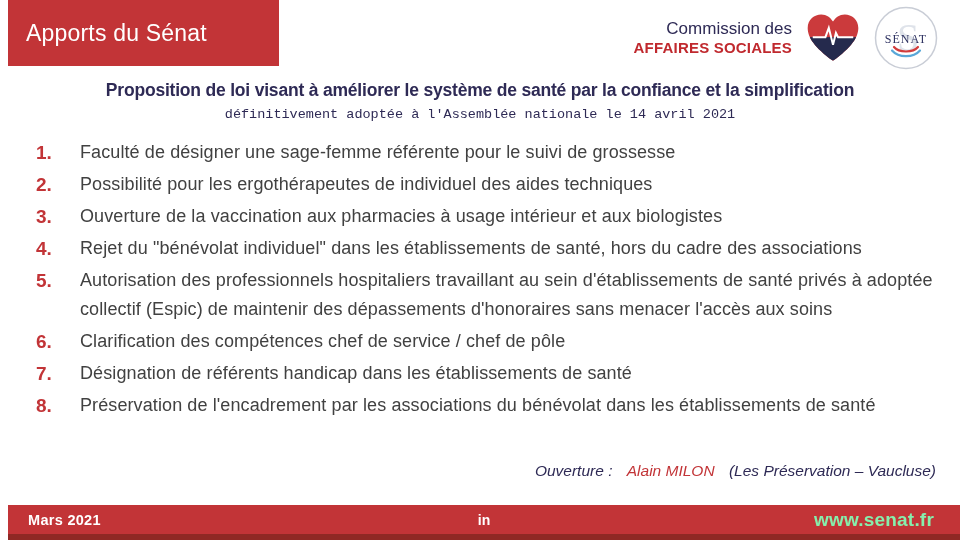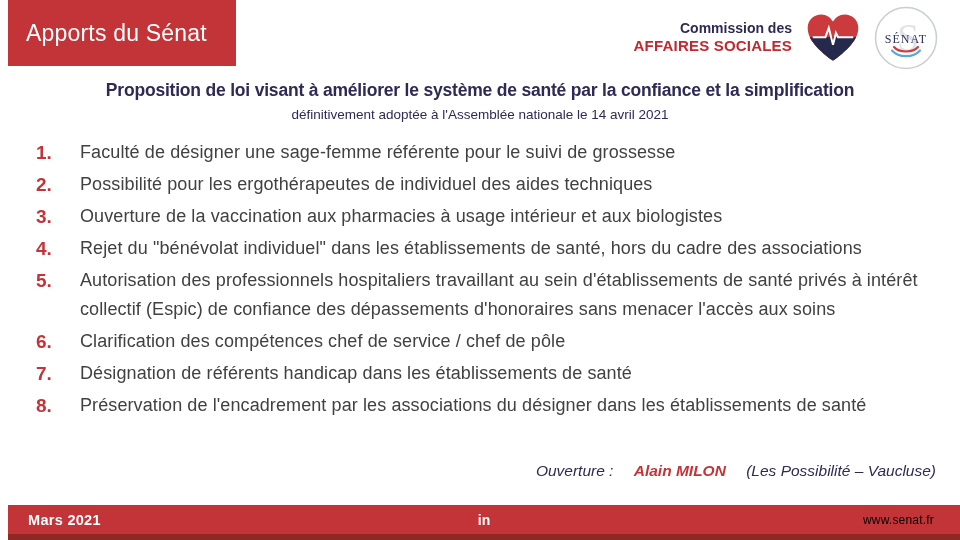--- a/index.html
+++ b/index.html
@@ -4,54 +4,54 @@
 <style>
   :root{
     --red:#c23437; --dark-red:#8f2824; --navy:#2e2a55; --body-text:#414141;
     --logo-gray:#dfe3ea; --logo-border:#c9cdd6; --blue-arc:#5aa8d8;
   }
   *{margin:0;padding:0;box-sizing:border-box;}
   html,body{width:960px;height:540px;overflow:hidden;}
   body{position:relative;background:#ffffff;font-family:"Liberation Sans",sans-serif;}
 
   
-  .banner{position:absolute;left:8px;top:0;width:228px;height:66px;background:var(--red);
+  .banner{position:absolute;left:8px;top:0;width:271px;height:66px;background:var(--red);
     display:flex;align-items:center;padding-left:18px;text-align:center;}
   .banner span{color:#fff;font-size:23px;font-weight:500;letter-spacing:.2px;}
 
   .header-right{position:absolute;right:22px;top:6px;height:64px;display:flex;align-items:center;gap:14px;}
   .commission{text-align:right;line-height:1.25;}
-  .commission .l1{display:block;color:var(--navy);font-size:14px;font-weight:700;}
+  .commission .l1{display:block;color:var(--navy);font-size:17px;font-weight:400;}
   .commission .l2{display:block;color:#c0292e;font-size:15px;font-weight:700;letter-spacing:.2px;text-align:center;}
   .heart{width:54px;height:50px;}
   .senat-logo{width:64px;height:64px;}
 
   
   .title{position:absolute;top:80px;left:0;width:100%;text-align:center;color:var(--navy);
     font-size:17.5px;font-weight:700;letter-spacing:-0.2px;white-space:nowrap;}
   .subtitle{position:absolute;top:107px;left:0;width:100%;text-align:center;color:var(--navy);
-    font-size:13.5px;font-weight:400;}
+    font-size:13.5px;font-weight:400;font-family:Liberation Mono, monospace;}
 
   
   .list{position:absolute;top:138px;left:36px;right:22px;}
   .row{display:flex;align-items:flex-start;margin-bottom:3px;}
   .row .num{flex:0 0 44px;color:var(--red);font-weight:700;font-size:19px;line-height:29px;}
   .row .txt{flex:1;color:var(--body-text);font-size:18px;line-height:29px;letter-spacing:.1px;}
 
   
   .rapporteur{position:absolute;top:462px;right:24px;font-style:italic;font-size:15.5px;color:var(--navy);}
-  .rapporteur .name{color:var(--red);font-weight:700;margin:0 16px;}
+  .rapporteur .name{color:var(--red);font-weight:400;margin:0 10px;}
 
   
   .footer{position:absolute;left:8px;right:0;bottom:0;height:35px;}
   .footer .main{position:absolute;left:0;right:0;top:0;height:29px;background:var(--red);
     display:flex;align-items:center;}
   .footer .stripe{position:absolute;left:0;right:0;bottom:0;height:6px;background:var(--dark-red);}
   .footer .date{position:absolute;left:20px;color:#fff;font-weight:700;font-size:14.5px;letter-spacing:.3px;}
-  .footer .site{position:absolute;right:26px;color:#000000;font-weight:400;font-size:12px;letter-spacing:.2px;}
+  .footer .site{position:absolute;right:26px;color:#86efac;font-weight:700;font-size:19px;letter-spacing:.2px;}
   .social{position:absolute;left:50%;transform:translateX(-50%);display:flex;align-items:center;gap:17px;flex-direction:column;}
   .social .icon{width:17px;height:17px;display:flex;align-items:center;justify-content:center;cursor:pointer;}
   .social svg{width:16px;height:16px;display:block;}
   .social .in-txt{color:#fff;font-weight:700;font-size:14px;font-family:"Liberation Sans",sans-serif;}
 </style>
 </head>
 <body>
 
 <div class="banner">
   <span>Apports du Sénat</span>
@@ -96,40 +96,40 @@
   <div class="row">
     <span class="num">3.</span>
     <span class="txt">Ouverture de la vaccination aux pharmacies à usage intérieur et aux biologistes</span>
   </div>
   <div class="row">
     <span class="num">4.</span>
     <span class="txt">Rejet du "bénévolat individuel" dans les établissements de santé, hors du cadre des associations</span>
   </div>
   <div class="row">
     <span class="num">5.</span>
-    <span class="txt">Autorisation des professionnels hospitaliers travaillant au sein d'établissements de santé privés à intérêt collectif (Espic) de confiance des dépassements d'honoraires sans menacer l'accès aux soins</span>
+    <span class="txt">Autorisation des professionnels hospitaliers travaillant au sein d'établissements de santé privés à adoptée collectif (Espic) de maintenir des dépassements d'honoraires sans menacer l'accès aux soins</span>
   </div>
   <div class="row">
     <span class="num">6.</span>
     <span class="txt">Clarification des compétences chef de service / chef de pôle</span>
   </div>
   <div class="row">
     <span class="num">7.</span>
     <span class="txt">Désignation de référents handicap dans les établissements de santé</span>
   </div>
   <div class="row">
     <span class="num">8.</span>
-    <span class="txt">Préservation de l'encadrement par les associations du désigner dans les établissements de santé</span>
+    <span class="txt">Préservation de l'encadrement par les associations du bénévolat dans les établissements de santé</span>
   </div>
 </div>
 
 <div class="rapporteur">
   <span>Ouverture :</span>
   <span class="name">Alain MILON</span>
-  <span>(Les Possibilité – Vaucluse)</span>
+  <span>(Les Préservation – Vaucluse)</span>
 </div>
 
 <div class="footer">
   <div class="main">
     <span class="date">Mars 2021</span>
     <div class="social">
       <span class="icon">
         <svg viewBox="0 0 24 24">
             <path fill="#ffffff" d="M23.95 4.57a10 10 0 01-2.82.78 4.96 4.96 0 002.16-2.72c-.95.56-2 .96-3.12 1.18a4.92 4.92 0 00-8.39 4.48A13.94 13.94 0 011.64 3.16a4.92 4.92 0 001.52 6.57 4.9 4.9 0 01-2.23-.61v.06a4.92 4.92 0 003.95 4.83 5 5 0 01-2.21.08 4.94 4.94 0 004.6 3.42A9.87 9.87 0 010 19.54a13.99 13.99 0 007.56 2.21c9.05 0 14-7.5 14-13.99 0-.21 0-.42-.02-.63A9.94 9.94 0 0024 4.59z"></path>
           </svg>

